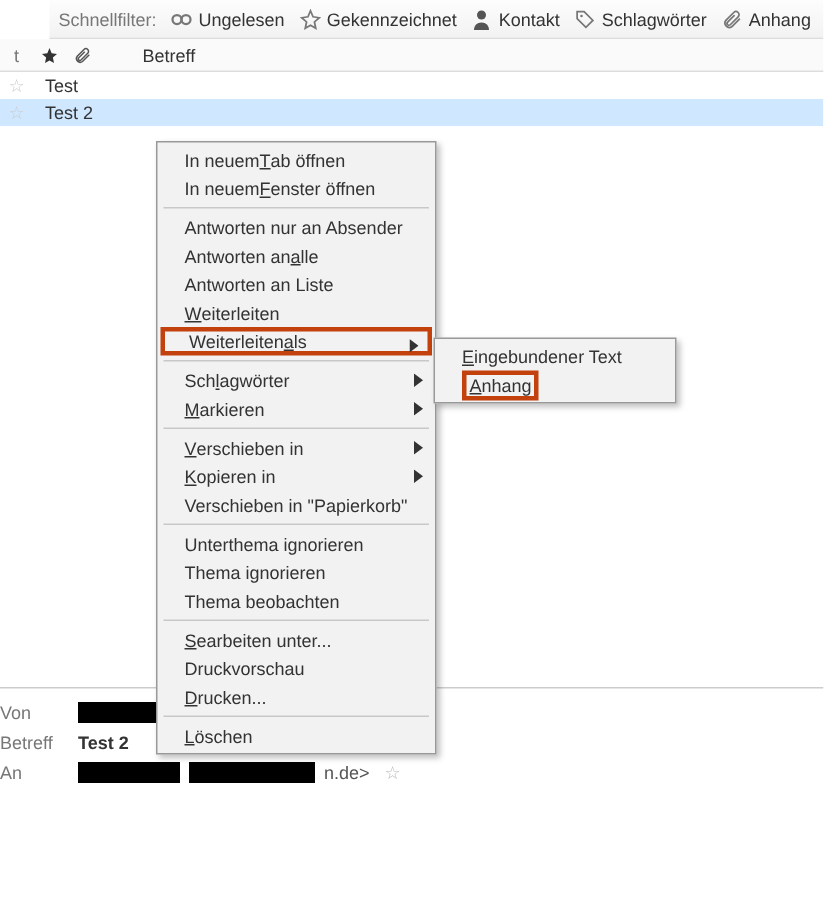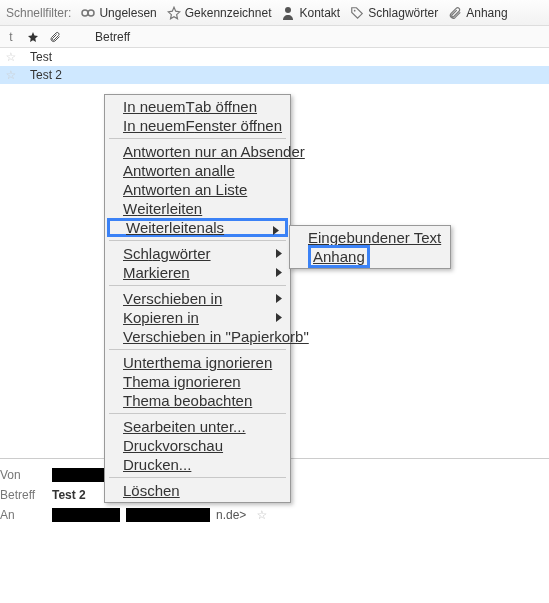--- a/index.html
+++ b/index.html
@@ -15,20 +15,21 @@
     position: relative;
   }
   .toolbar {
     display: flex;
     align-items: center;
     gap: 10px;
     padding: 4px 6px;
     border-bottom: 1px solid #ddd;
     background: linear-gradient(#fdfdfd,#f2f2f2);
     height: 26px;
+    margin-left: 33px;
   }
   .toolbar .lbl { color: #777; }
   .tb-item { display:flex; align-items:flex-end; gap:4px; cursor:default; }
   .tb-item .ico { width:14px; height:14px; display:flex; align-items:center; justify-content:center; }
   .subbar {
     display:flex; align-items:center; gap:6px;
     padding:3px 4px 3px 3px;
     border-bottom:1px solid #ddd;
     height:22px;
     background:#fafafa;
@@ -52,35 +53,34 @@
   .drow .dval { font-weight:bold; }
   .blackbox { background:#000; height:14px; width:68px; display:inline-block; }
   .wide { width:84px; }
   .addr-tail { color:#555; }
   .star-outline {   color:#bbb; }
   
   .menu {
     position:absolute; background:#f2f2f2; border:1px solid #999;
     box-shadow:2px 2px 4px rgba(0,0,0,.25);
     padding:2px;
-    font-size:15px;
-    text-decoration:underline;
+    font-size:12px;
   }
   .menu .mi {
     display:flex; align-items:center;
     padding:3px 20px 3px 16px;
     white-space:nowrap;
     position:relative;
     height:19px;
   }
   .menu .sep { height:1px; background:#c8c8c8; margin:3px 2px; }
   .menu .mi .arrow {
     position:absolute; right:6px; top:5px;
   }
-  .redbox { border:3px solid #3b82f6; }
+  .redbox { border:3px solid #c2410c; }
   .submenu { left:289px; top:225px; width:162px; }
   .mainmenu { left:104px; top:94px; width:187px; }
   .u { text-decoration: underline; }
   svg { display:block; }
 </style>
 </head>
 <body>
 
 <div class="toolbar">
   <span class="lbl">Schnellfilter:</span>

